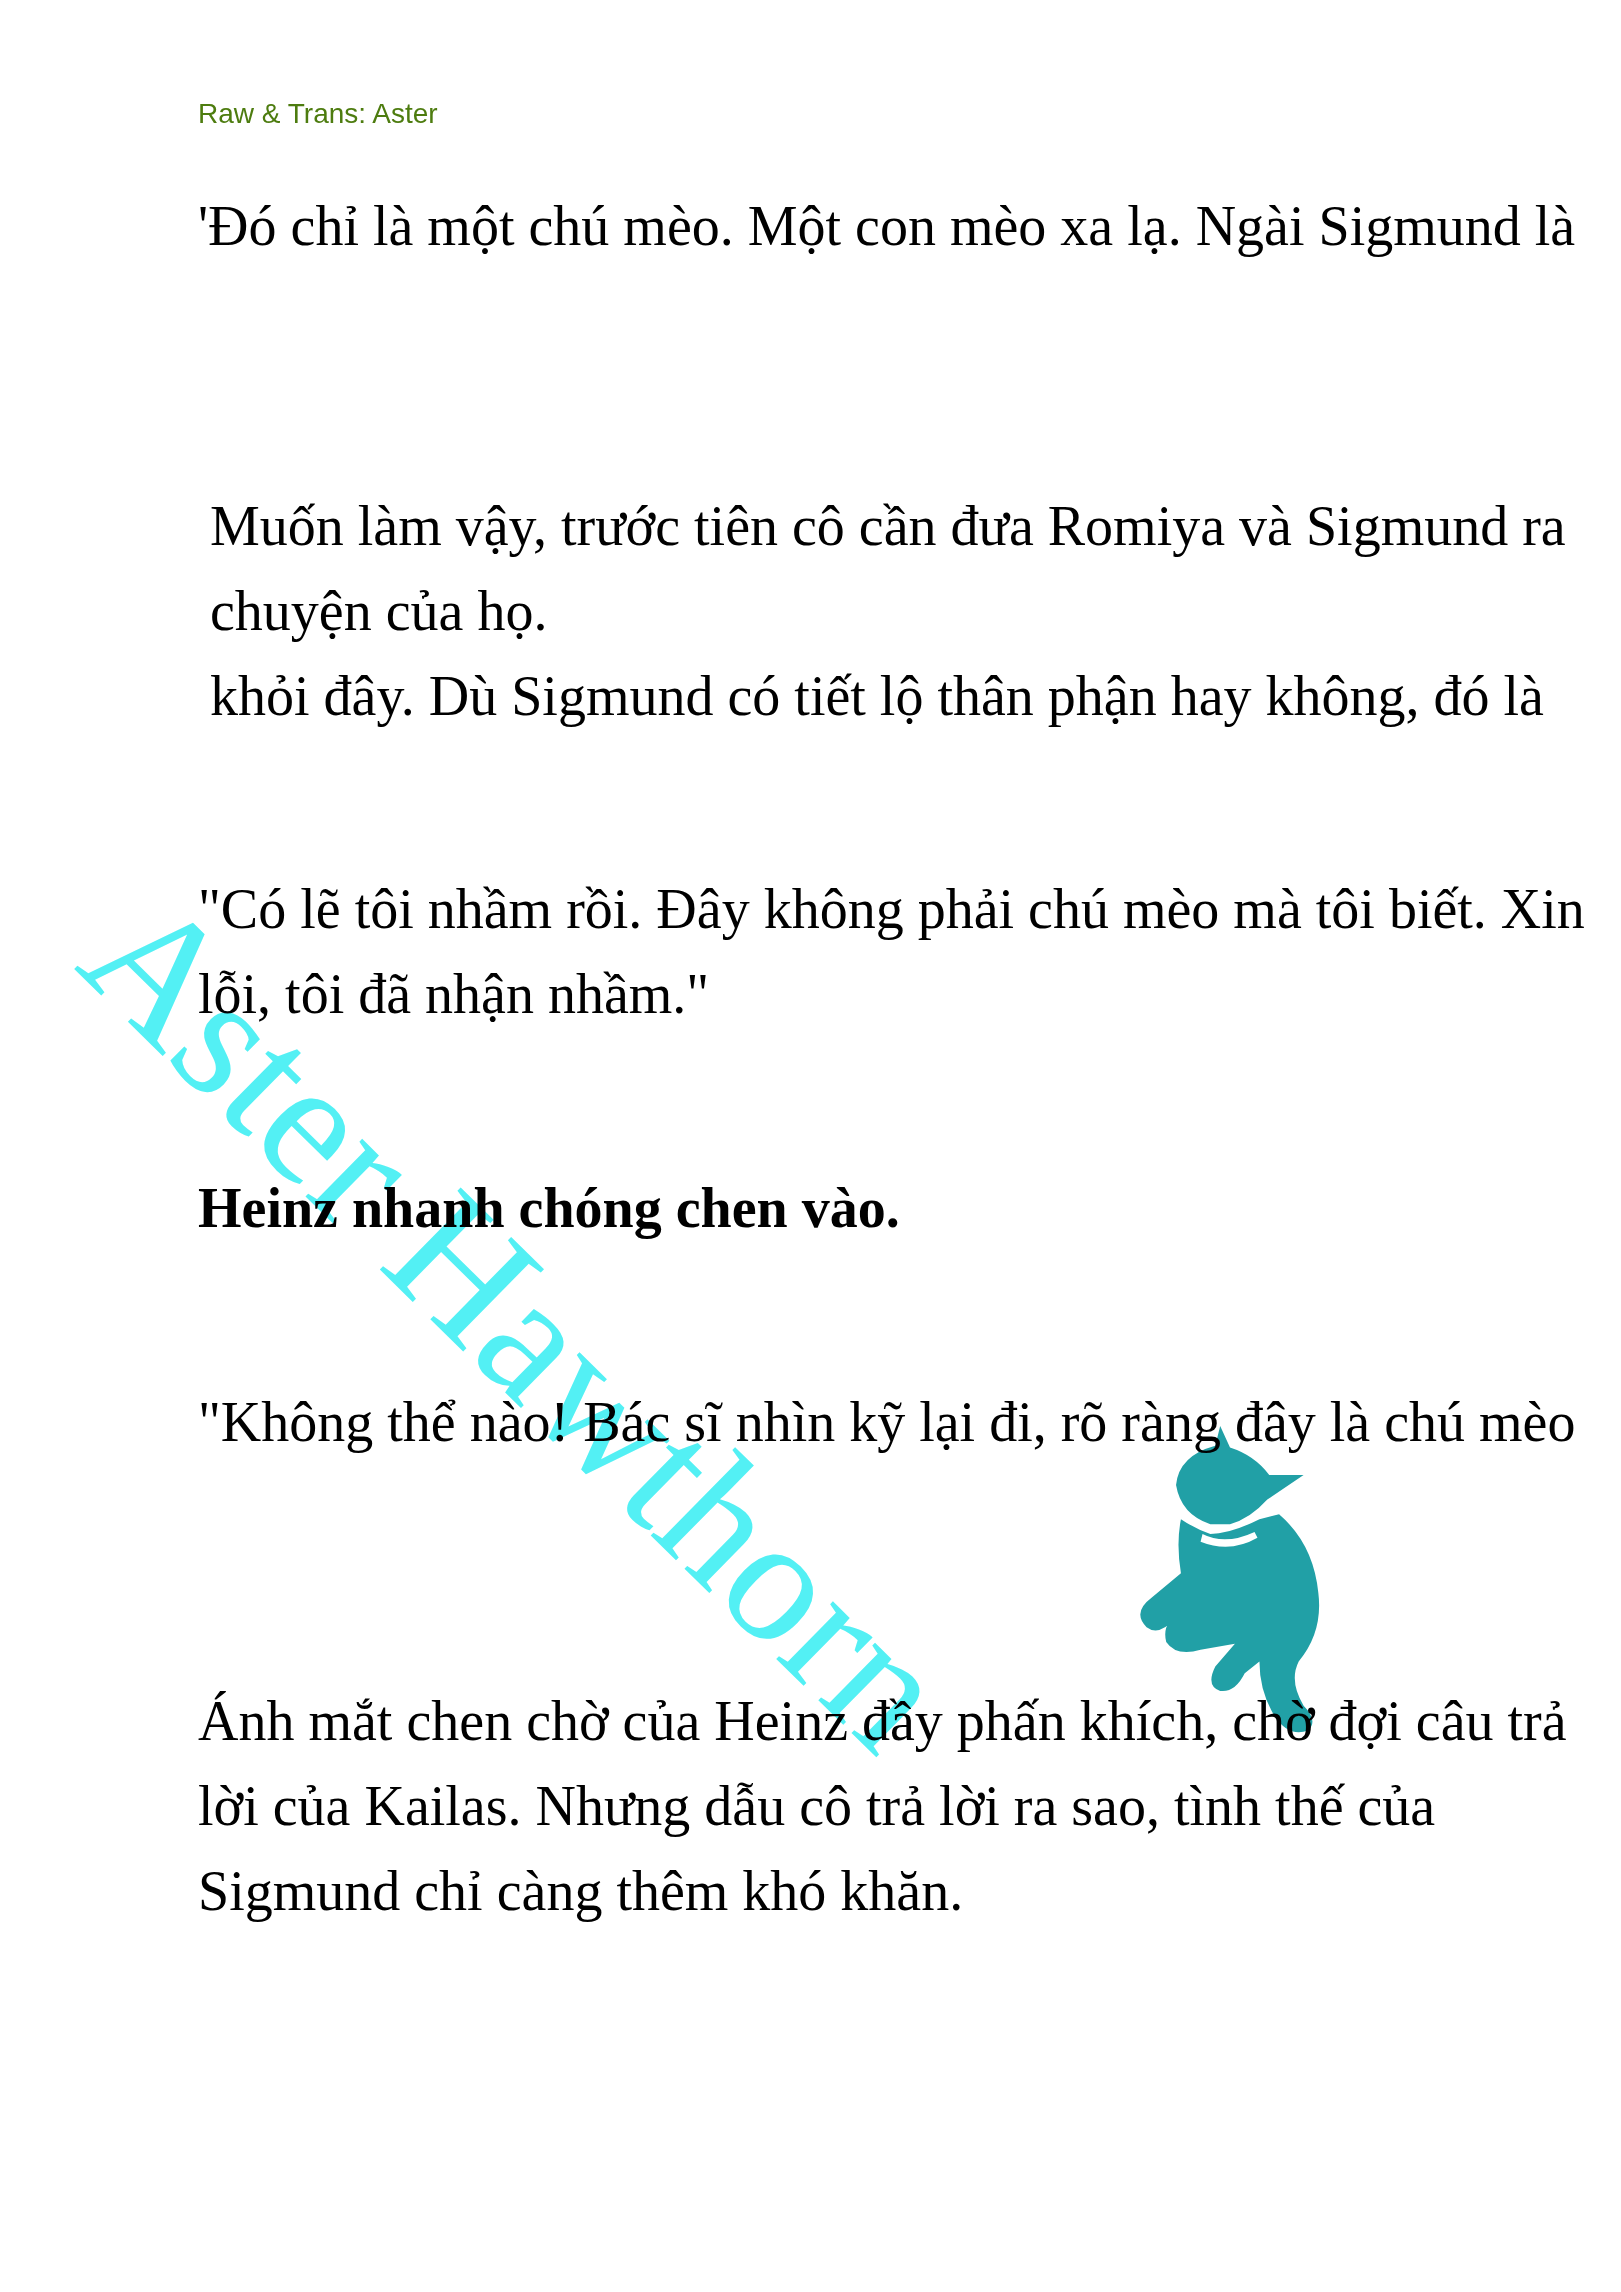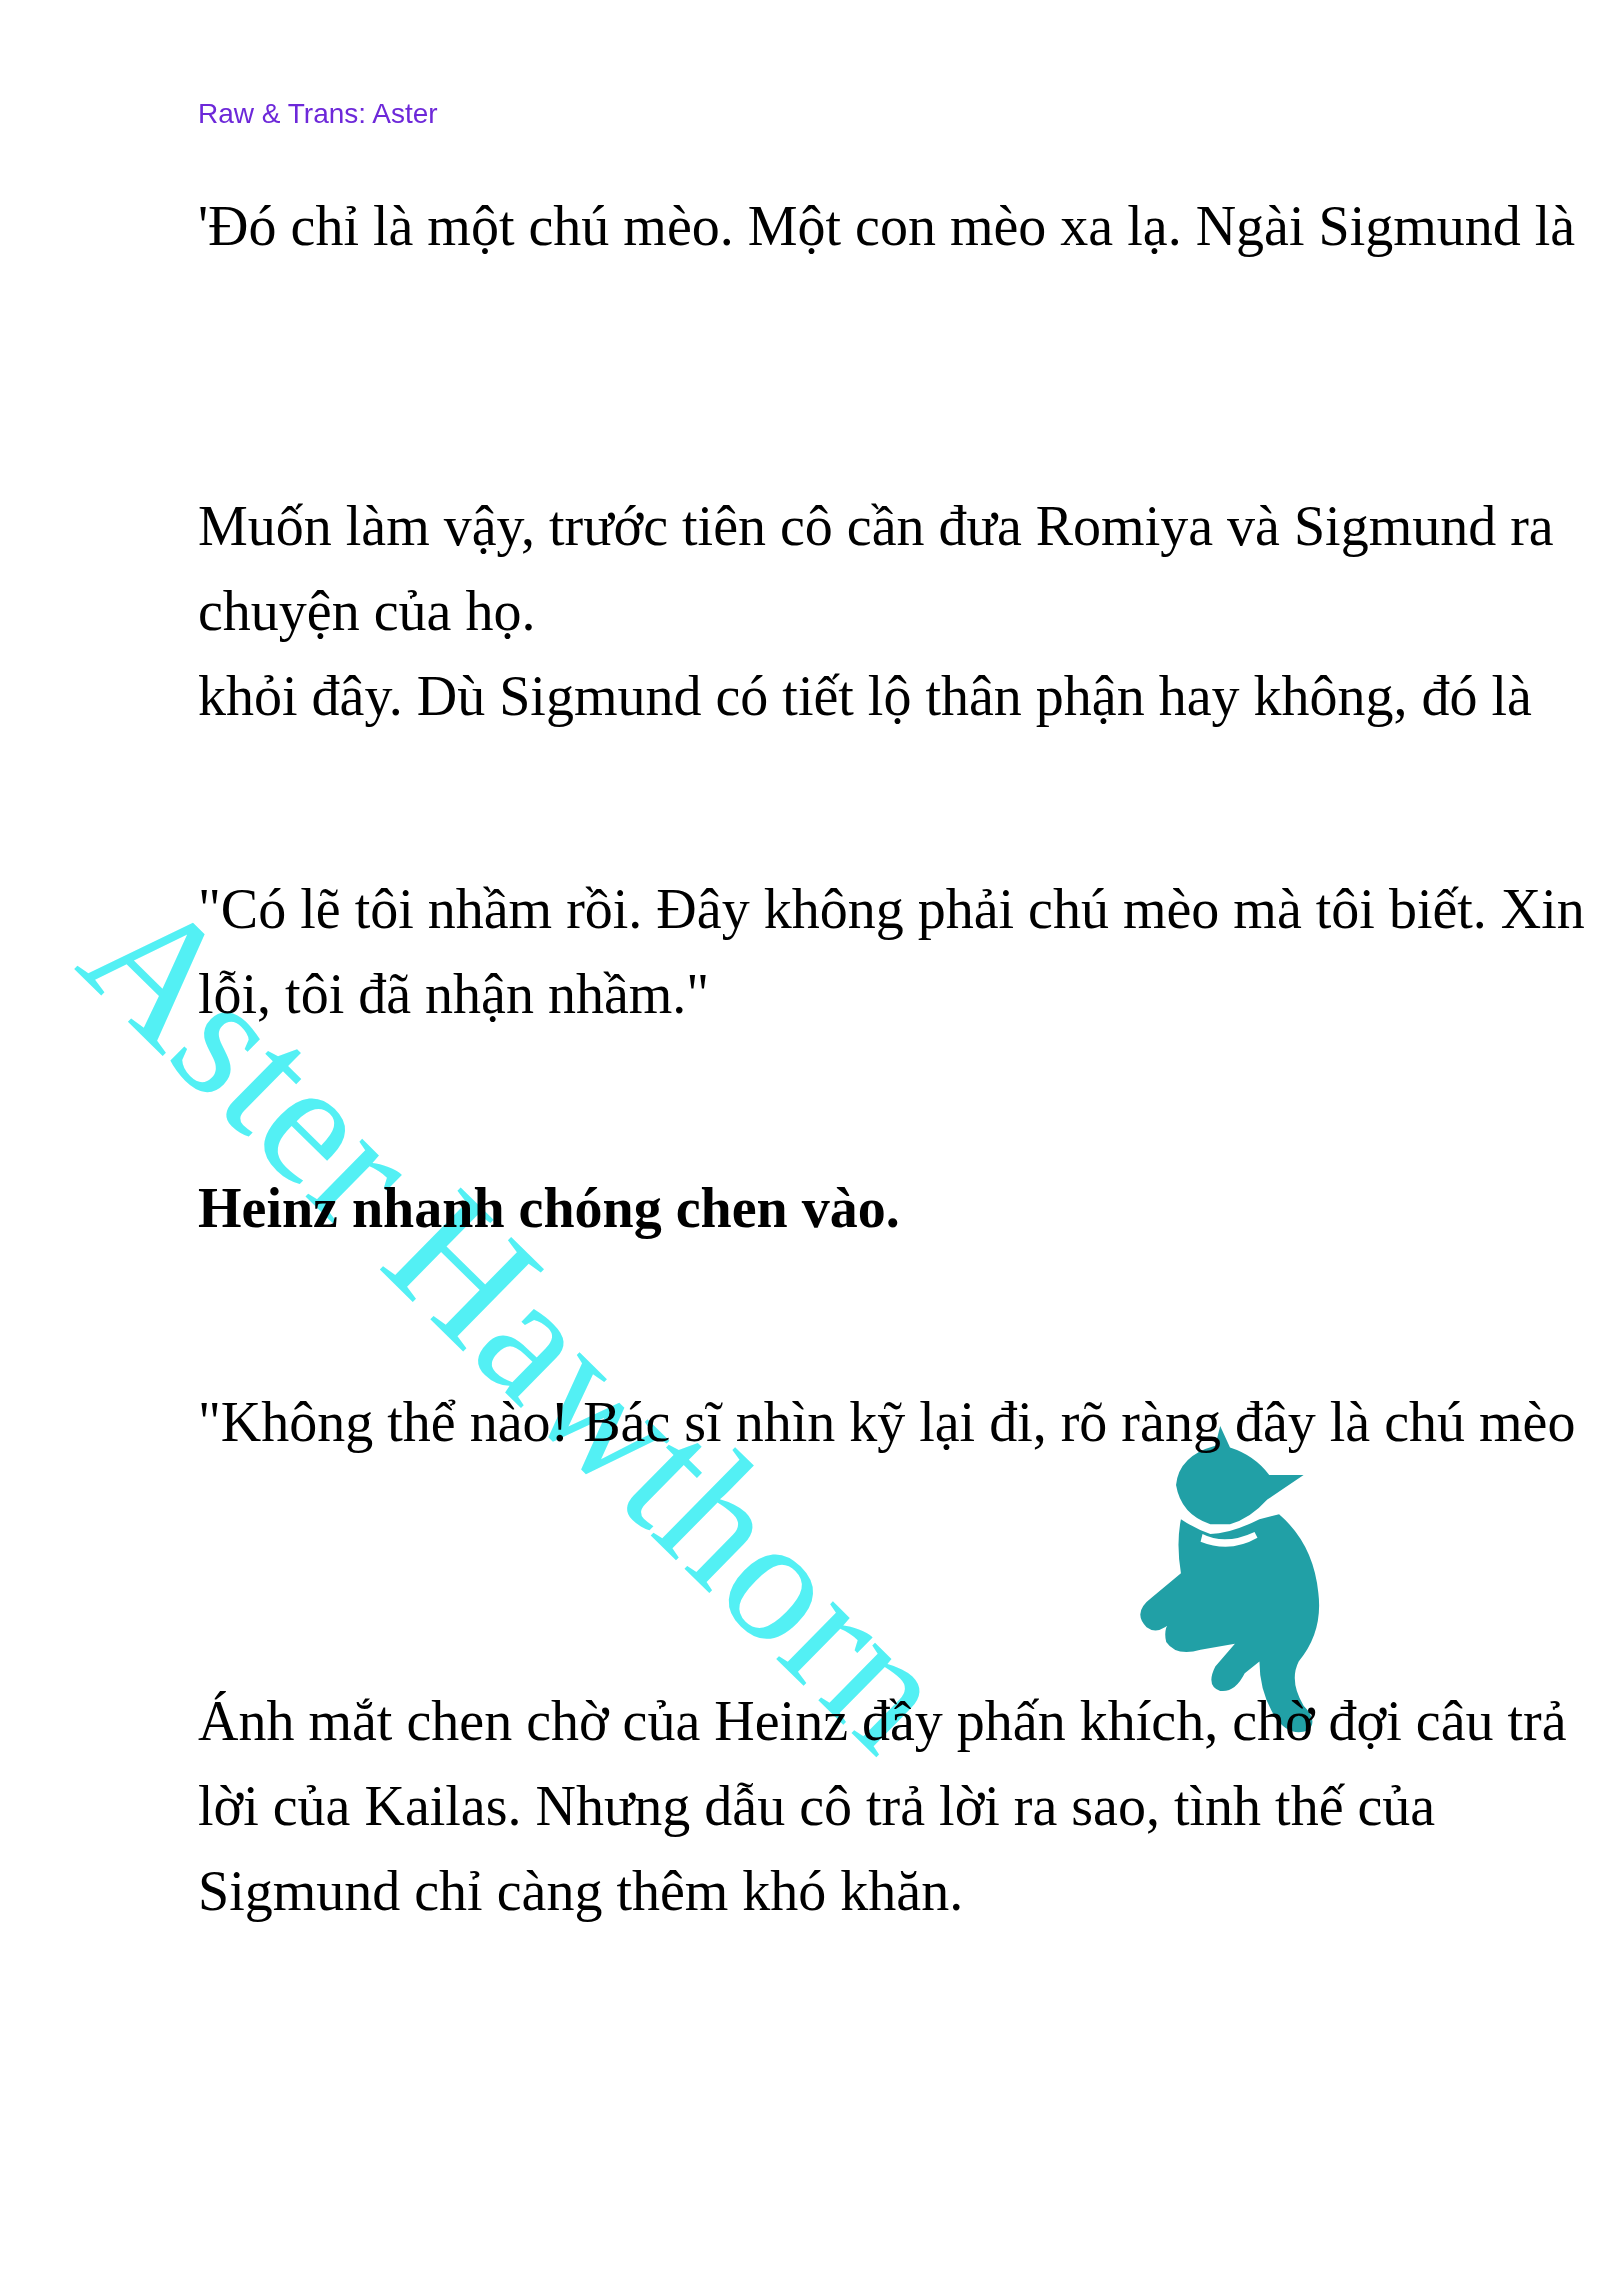--- a/index.html
+++ b/index.html
@@ -19,21 +19,21 @@
       width: 1621px;
       height: 2293px;
       background: #ffffff;
     }
     .header {
       position: absolute;
       left: 198px;
       top: 98px;
       font-family: "Liberation Sans", sans-serif;
       font-size: 28px;
-      color: #6d28d9;
+      color: #4d7c0f;
       white-space: nowrap;
     }
     .para {
       position: absolute;
       left: 198px;
       font-family: "Liberation Serif", serif;
       font-size: 56px;
       line-height: 85px;
       color: #000000;
       white-space: nowrap;
@@ -83,21 +83,21 @@
     <path d="M82 110 Q105 122 135 108 L138 114 Q110 130 80 118 Z" fill="#FFFFFF"></path>
   </svg>
 
   <div class="text-layer">
     <div class="header">Raw &amp; Trans: Aster</div>
 
     <div class="para" style="top:184px;">
       <span class="line">'Đó chỉ là một chú mèo. Một con mèo xa lạ. Ngài Sigmund là</span>
     </div>
 
-    <div class="para" style="top:484px;">
+    <div class="para" style="top:484px;margin-left:12px;">
       <span class="line">Muốn làm vậy, trước tiên cô cần đưa Romiya và Sigmund ra</span>
       <span class="line">chuyện của họ.</span>
       <span class="line">khỏi đây. Dù Sigmund có tiết lộ thân phận hay không, đó là</span>
     </div>
 
     <div class="para" style="top:867px;">
       <span class="line">"Có lẽ tôi nhầm rồi. Đây không phải chú mèo mà tôi biết. Xin</span>
       <span class="line">lỗi, tôi đã nhận nhầm."</span>
     </div>
 

